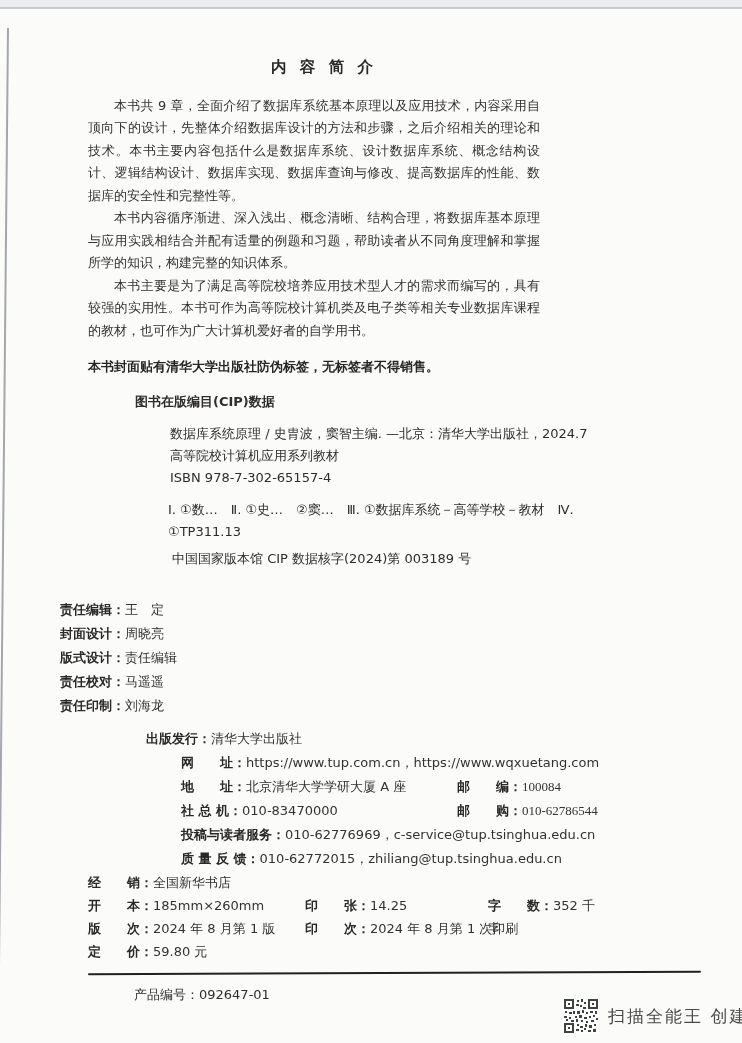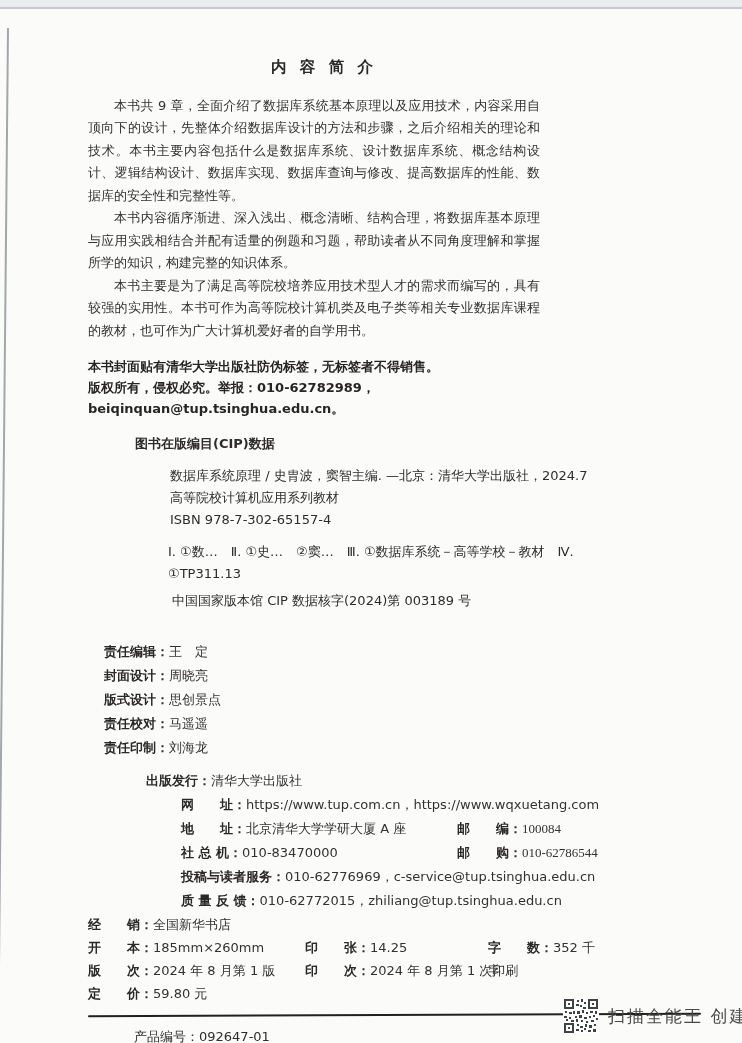--- a/index.html
+++ b/index.html
@@ -40,21 +40,21 @@
     margin: 0; text-indent: 2em; text-align: justify;
     color: #33322f;
   }
   .notices { margin: 14px 40px 0 88px; line-height: 21px; }
   .notices p { margin: 0; font-weight: 700; color: #272624; }
   .cip-heading { margin: 14px 0 0 135px; font-weight: 700; }
   .cip-lines { margin: 9px 0 0 170px; line-height: 22px; }
   .cip-lines p { margin: 0; }
   .cip-class { margin: 10px 14px 0 168px; }
   .cip-record { margin: 4px 0 0 172px; }
-  .staff { margin: 28px 0 0 104px; }
+  .staff { margin: 28px 0 0 60px; }
   .row { position: relative; height: 24px; line-height: 24px; margin: 0; }
   .row .lab { font-weight: 700; color: #2a2927; }
   .row .val { font-weight: 400; color: #33322f; }
   .pub-main { margin: 9px 12px 0 146px; }
   .pub-sub { margin: 0 0 0 181px; }
   .pub-sub .col2 { position: absolute; left: 276px; top: 0; font-family: Liberation Serif, serif; }
   .print-block { margin: 0 0 0 88px; }
   .print-block .row { height: 23px; line-height: 23px; }
   .print-block .c2 { position: absolute; left: 217px; top: 0; }
   .print-block .c3 { position: absolute; left: 400px; top: 0; }
@@ -86,37 +86,36 @@
   <h1 class="page-title">内 容 简 介</h1>
 
   <div class="intro">
     <p>本书共 9 章，全面介绍了数据库系统基本原理以及应用技术，内容采用自顶向下的设计，先整体介绍数据库设计的方法和步骤，之后介绍相关的理论和技术。本书主要内容包括什么是数据库系统、设计数据库系统、概念结构设计、逻辑结构设计、数据库实现、数据库查询与修改、提高数据库的性能、数据库的安全性和完整性等。</p>
     <p>本书内容循序渐进、深入浅出、概念清晰、结构合理，将数据库基本原理与应用实践相结合并配有适量的例题和习题，帮助读者从不同角度理解和掌握所学的知识，构建完整的知识体系。</p>
     <p>本书主要是为了满足高等院校培养应用技术型人才的需求而编写的，具有较强的实用性。本书可作为高等院校计算机类及电子类等相关专业数据库课程的教材，也可作为广大计算机爱好者的自学用书。</p>
   </div>
 
   <div class="notices">
     <p>本书封面贴有清华大学出版社防伪标签，无标签者不得销售。</p>
-    <p>版权所有，侵权必究。举报：010-62782989，beiqinquan@tup.tsinghua.edu.cn。</p>
   </div>
 
   <p class="cip-heading">图书在版编目(CIP)数据</p>
 
   <div class="cip-lines">
     <p>数据库系统原理 / 史胄波，窦智主编. —北京：清华大学出版社，2024.7</p>
     <p>高等院校计算机应用系列教材</p>
     <p>ISBN 978-7-302-65157-4</p>
   </div>
   <p class="cip-class">Ⅰ. ①数…　Ⅱ. ①史…　②窦…　Ⅲ. ①数据库系统－高等学校－教材　Ⅳ. ①TP311.13</p>
   <p class="cip-record">中国国家版本馆 CIP 数据核字(2024)第 003189 号</p>
 
   <div class="staff">
     <div class="row"><span class="lab">责任编辑：</span><span class="val">王　定</span></div>
     <div class="row"><span class="lab">封面设计：</span><span class="val">周晓亮</span></div>
-    <div class="row"><span class="lab">版式设计：</span><span class="val">思创景点</span></div>
+    <div class="row"><span class="lab">版式设计：</span><span class="val">责任编辑</span></div>
     <div class="row"><span class="lab">责任校对：</span><span class="val">马遥遥</span></div>
     <div class="row"><span class="lab">责任印制：</span><span class="val">刘海龙</span></div>
   </div>
 
   <div class="pub-main">
     <div class="row"><span class="lab">出版发行：</span><span class="val">清华大学出版社</span></div>
   </div>
   <div class="pub-sub">
     <div class="row"><span class="lab">网　　址：</span><span class="val">https://www.tup.com.cn，https://www.wqxuetang.com</span></div>
     <div class="row">

